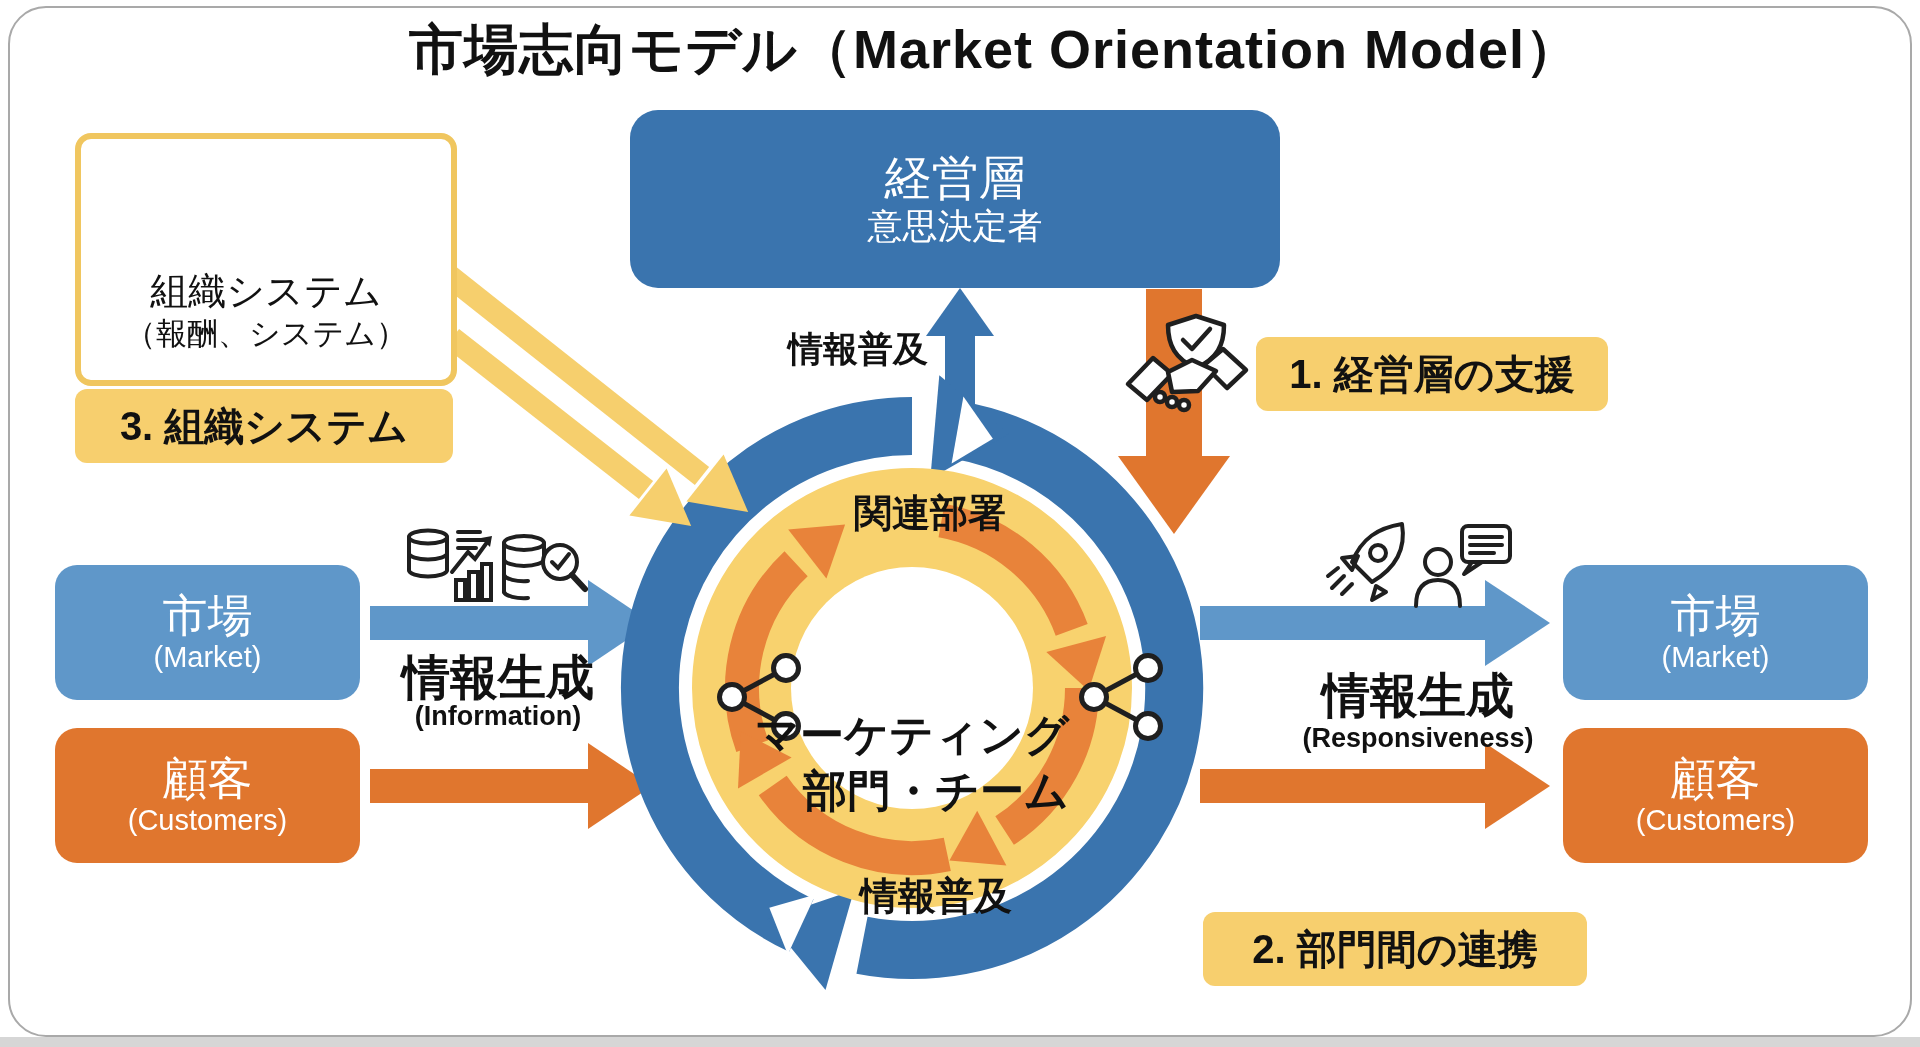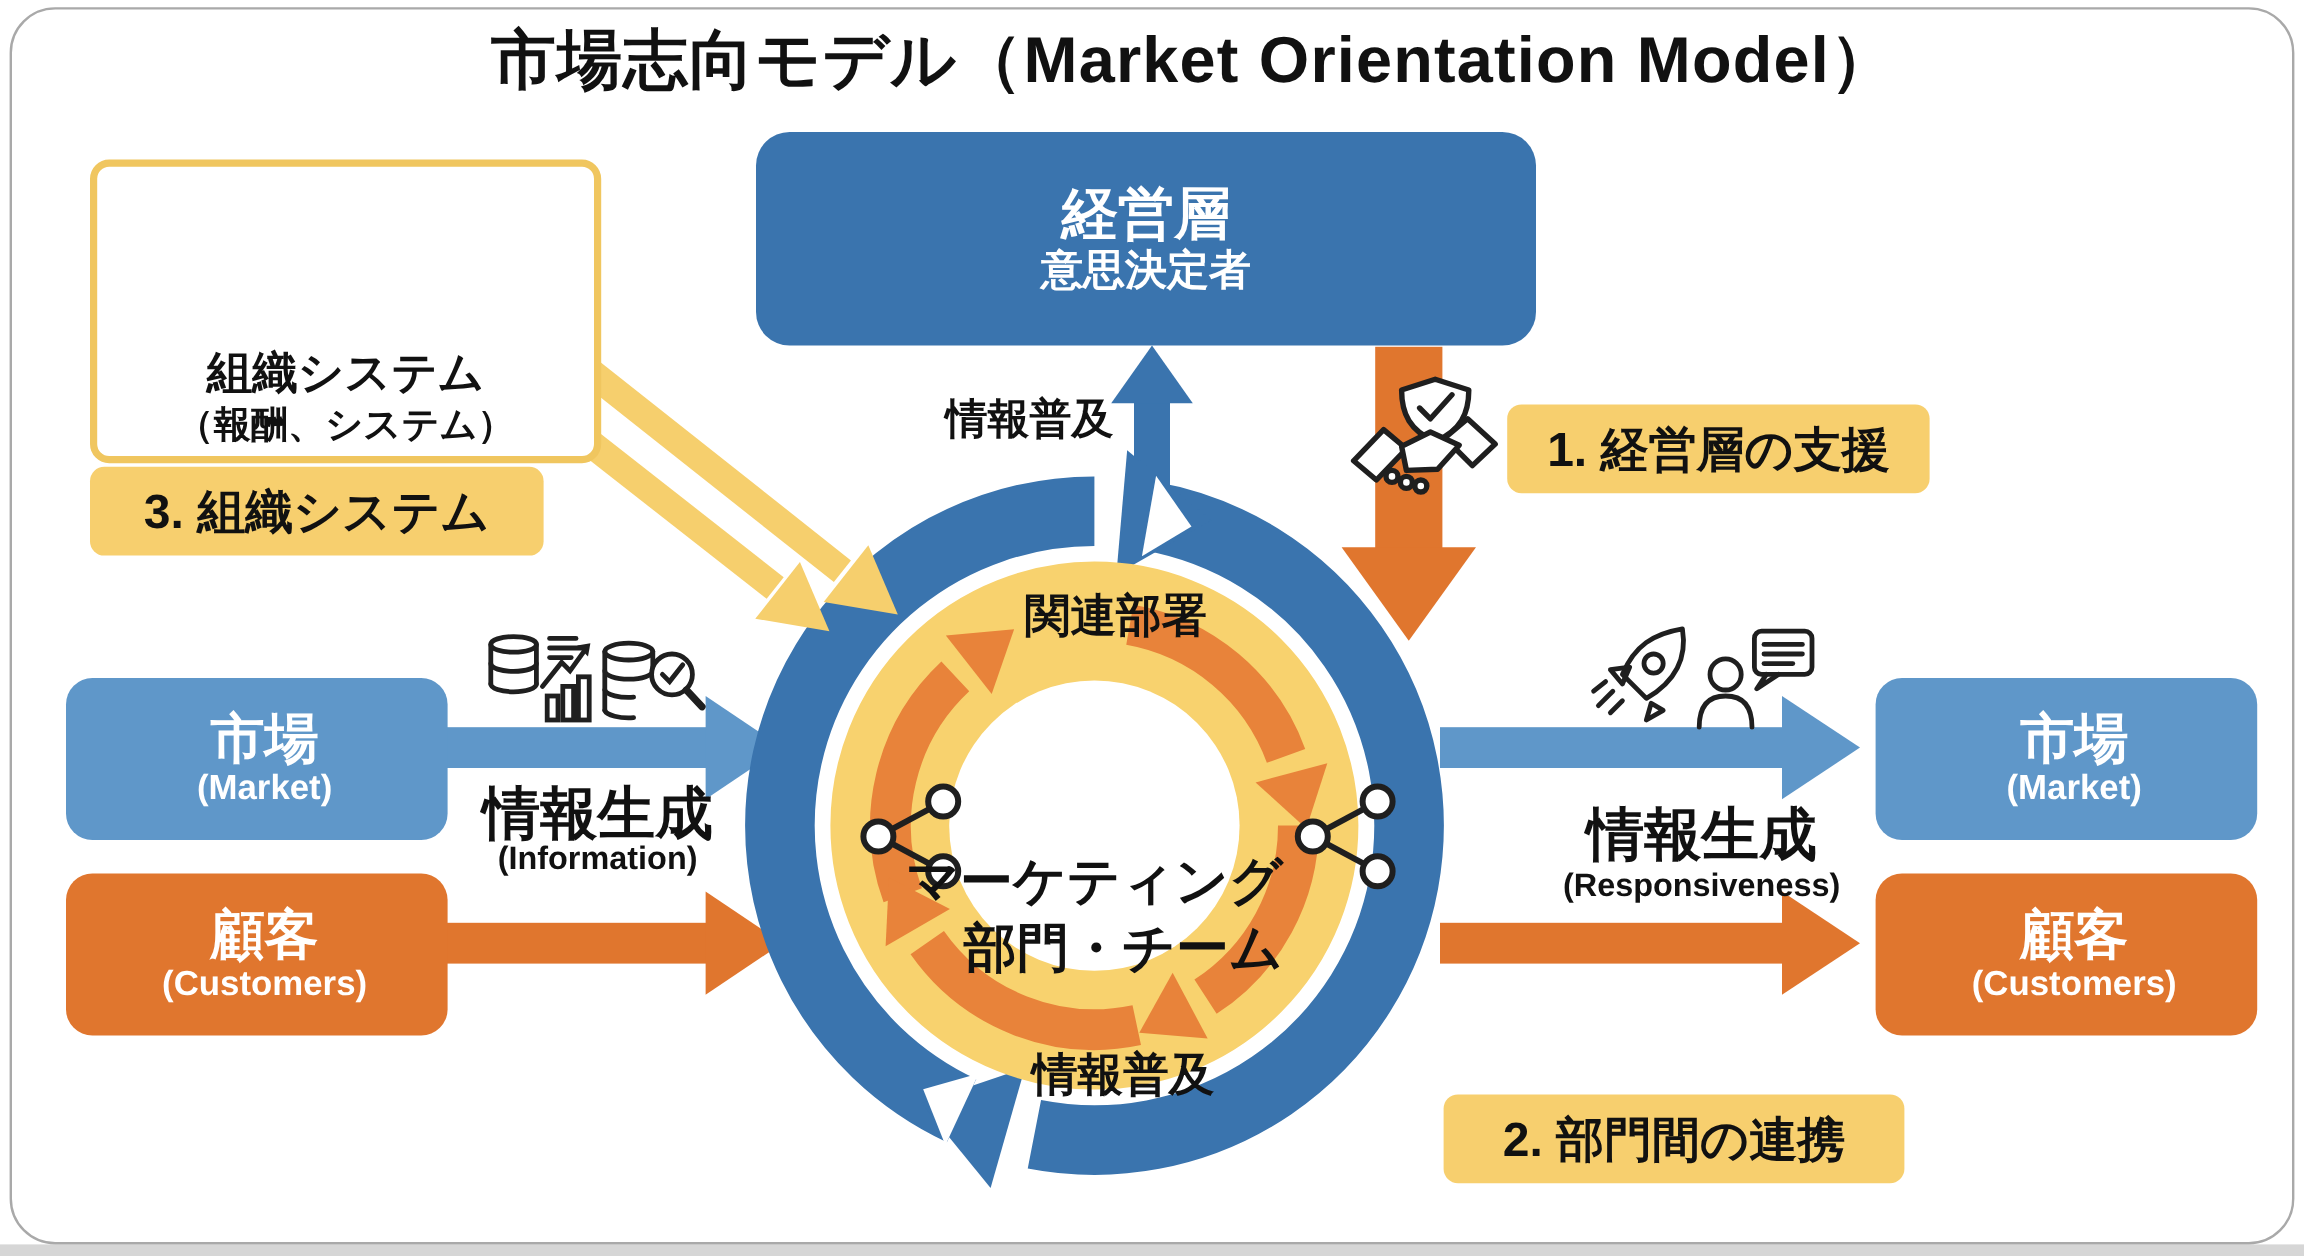--- a/index.html
+++ b/index.html
@@ -6,31 +6,31 @@
   .stage{position:relative;width:1920px;height:1047px;overflow:hidden;background:#fff;
          font-family:"Liberation Sans","DejaVu Sans",sans-serif;}
   .frame{position:absolute;left:8px;top:6px;right:8px;bottom:10px;border:2px solid #a9a9a9;
          border-radius:38px;pointer-events:none;z-index:3;}
   .bottom-strip{position:absolute;left:0;right:0;bottom:0;height:10px;background:#d6d6d6;z-index:0;}
   svg.layer{position:absolute;left:0;top:0;z-index:1;}
   .txt{position:absolute;z-index:2;font-weight:bold;color:#111;text-align:right;}
   .ctr{transform:translate(-50%,-50%);white-space:nowrap;}
   .title{left:0;top:14px;width:1580px;font-size:54px;letter-spacing:1px;}
   .box{position:absolute;z-index:2;display:flex;flex-direction:column;align-items:center;
-       justify-content:center;font-weight:bold;color:#fff;text-align:center;}
+       justify-content:center;font-weight:normal;color:#fff;text-align:center;}
   .mgmt{left:630px;top:110px;width:650px;height:178px;background:#3a74ae;border-radius:28px;}
   .mgmt .l1{font-size:47px;line-height:1.15;}
   .mgmt .l2{font-size:35px;line-height:1.2;}
-  .orgbox{left:75px;top:133px;width:426px;height:253px;background:#fff;border:6px solid #f0c65f;
-          border-radius:16px;box-sizing:border-box;justify-content:flex-end;padding-bottom:8px;color:#111;}
+  .orgbox{left:75px;top:133px;width:382px;height:253px;background:#fff;border:6px solid #f0c65f;
+          border-radius:16px;box-sizing:border-box;justify-content:flex-end;padding-bottom:28px;color:#111;}
   .orgbox .l1{font-size:38px;line-height:1.2;}
   .orgbox .l2{font-size:31px;line-height:1.2;}
   .callout{position:absolute;z-index:2;background:#f7cf6e;border-radius:12px;display:flex;
            align-items:center;justify-content:center;font-weight:bold;color:#111;font-size:40px;}
-  .side{width:305px;height:135px;border-radius:22px;padding-left:13px;}
+  .side{width:305px;height:135px;border-radius:22px;}
   .side .jp{font-size:45px;line-height:1.1;}
   .side .en{font-size:29px;line-height:1.15;}
   .blue-med{background:#5f97c9;}
   .orange{background:#e0762e;}
   .flowjp{font-size:48px;}
   .flowen{font-size:27px;}
   .cycle-label{font-size:38px;}
   .center-text{font-size:44px;line-height:1.27;margin-top:41px;}
 </style>
 </head>

